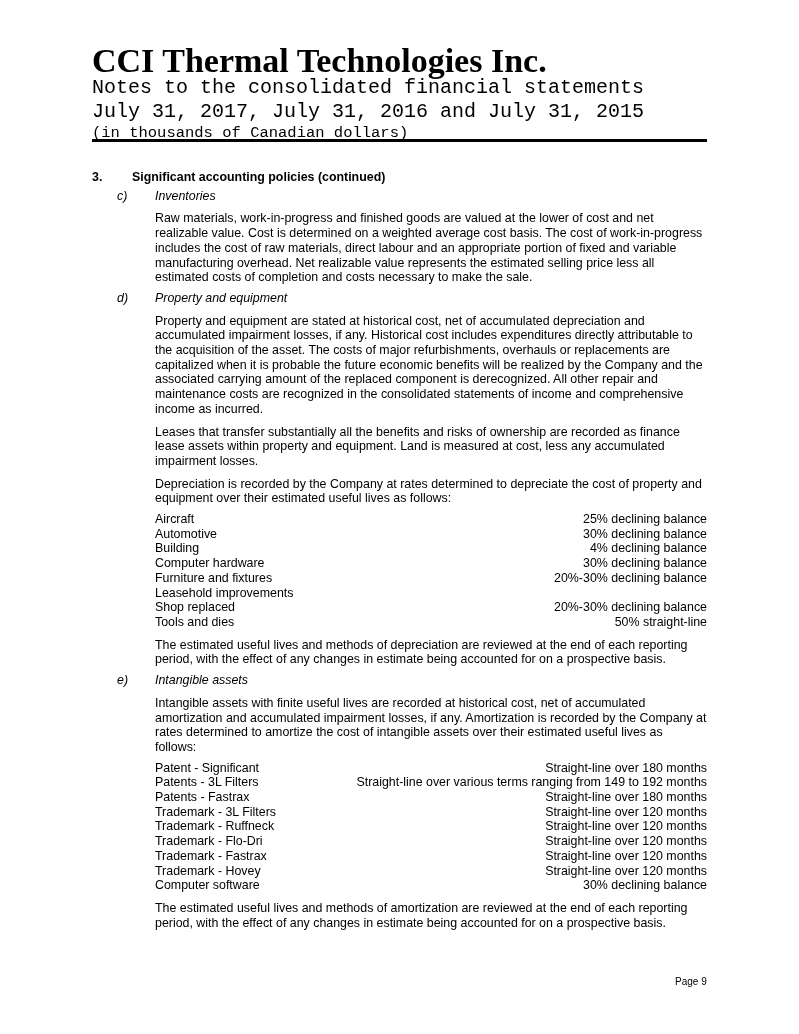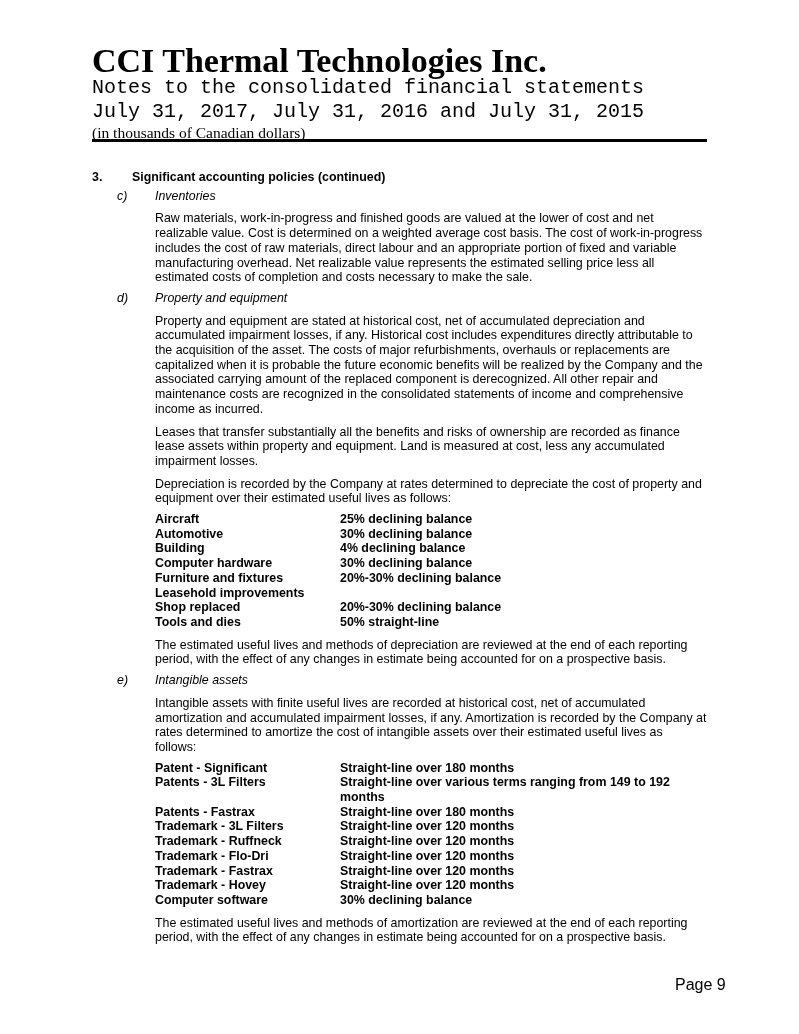--- a/index.html
+++ b/index.html
@@ -1,32 +1,32 @@
 <!DOCTYPE html>
 <html><head>
 <meta charset="utf-8">
 <style>
   html, body { margin: 0; padding: 0; background: #ffffff; }
   body { width: 799px; height: 1034px; position: relative; overflow: hidden; color: #000; }
   .header { position: absolute; left: 92px; top: 46px; width: 615px; }
   .company { font-family: "Liberation Serif", serif; font-weight: bold; font-size: 34px; line-height: 30px; margin: 0; }
   .sub { font-family: Liberation Mono, monospace; font-size: 20px; line-height: 24px; margin: 0; }
-  .units { font-family: Liberation Serif, serif; font-size: 15.5px; line-height: 18px; margin: 0; }
+  .units { font-family: Liberation Mono, monospace; font-size: 15.5px; line-height: 18px; margin: 0; }
   .rule { position: absolute; left: 92px; top: 139px; width: 615px; height: 3px; background: #000; }
   .body { position: absolute; left: 92px; top: 170px; width: 615px; font-family: "Liberation Sans", sans-serif; font-size: 12.4px; line-height: 14.7px; }
   .sec-title { font-weight: bold; display: flex; margin: 0 0 4px 0; }
   .sec-num { width: 40px; }
   .sub-head { display: flex; font-style: italic; margin: 0 0 5px 0; padding-left: 25px; }
   .sub-letter { width: 38px; }
   .para { margin: 8px 0 6px 63px; }
   .table { margin: 0 0 6px 63px; }
-  .row { display: flex; font-weight: bold; }
+  .row { display: flex; }
   .c1 { width: 185px; }
-  .c2 { flex: 1; }
-  .page-num { position: absolute; left: 675px; top: 976px; font-family: "Liberation Sans", sans-serif; font-size: 16px; }
+  .c2 { flex: 1; text-align: right; }
+  .page-num { position: absolute; left: 675px; top: 976px; font-family: "Liberation Sans", sans-serif; font-size: 10px; }
 </style>
 </head>
 <body>
 
 <div class="header">
   <p class="company">CCI Thermal Technologies Inc.</p>
   <p class="sub">Notes to the consolidated financial statements</p>
   <p class="sub">July 31, 2017, July 31, 2016 and July 31, 2015</p>
   <p class="units">(in thousands of Canadian dollars)</p>
 </div>

